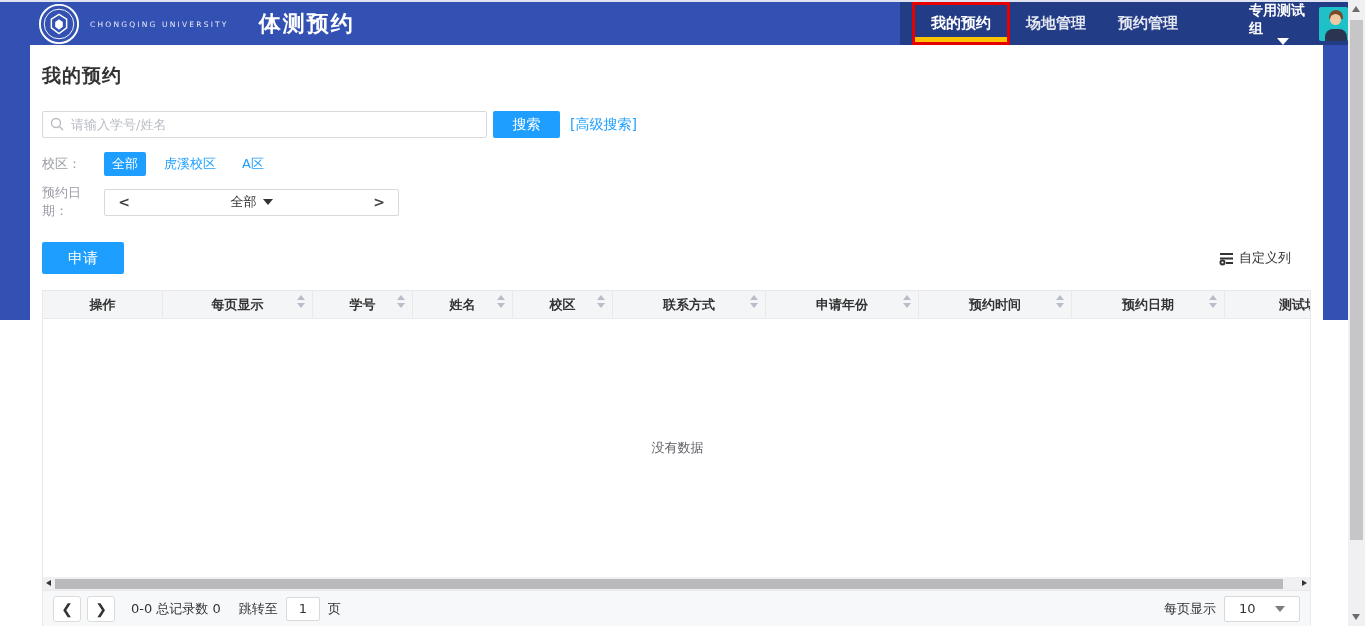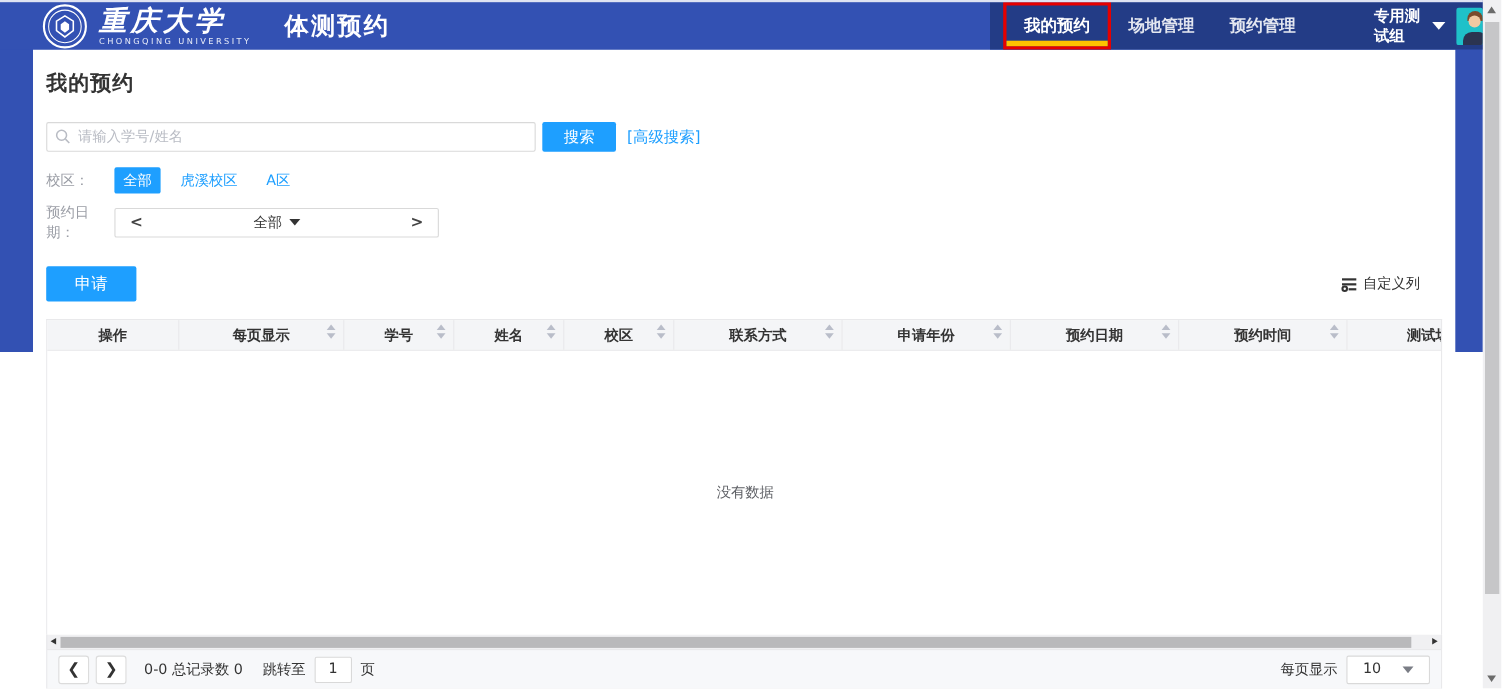--- a/index.html
+++ b/index.html
@@ -19,21 +19,21 @@
   .uni-names { margin-left:10px; color:#fff; line-height:1; }
   .uni-cn { font-family:"DejaVu Serif","Liberation Serif",serif; font-style:italic; font-weight:bold; font-size:25px; letter-spacing:4px; }
   .uni-en { font-size:7.5px; letter-spacing:2.2px; margin-top:3px; color:#e8ecf8; }
   .app-title { color:#fff; font-size:22px; font-weight:bold; margin-left:30px; letter-spacing:2px; }
 
   .nav-zone { position:absolute; left:900px; top:0; width:448px; height:43px; background:#233c86; display:flex; align-items:center; }
   .nav-item { position:relative; height:43px; display:flex; align-items:center; justify-content:center; width:98px; color:rgba(255,255,255,.88); font-size:15px; font-weight:bold; cursor:pointer; }
   .nav-item.active { color:#fff; border:3px solid #e60000; }
   .nav-item.active .underline { position:absolute; left:0; bottom:0; width:100%; height:5px; background:#fdc300; }
   .nav-item.plain { margin-left:0; width:92px; }
-  .user-chip { display:flex; align-items:center; margin-left:55px; color:#fff; font-size:14px; font-weight:bold; cursor:pointer; }
+  .user-chip { display:flex; align-items:center; margin-left:55px; color:#fff; font-size:14px; font-weight:bold; cursor:pointer;flex-direction:column; }
   .caret-down { display:inline-block; width:0; height:0; border-left:6px solid transparent; border-right:6px solid transparent; border-top:7px solid #fff; margin-left:8px; }
   .avatar { width:34px; height:34px; background:#1fc1c9; margin-left:10px; position:relative; overflow:hidden; border-radius:2px; }
   .avatar .hair { position:absolute; top:3px; left:10px; width:14px; height:9px; background:#7a4a2b; border-radius:7px 7px 0 0; }
   .avatar .face { position:absolute; top:7px; left:11.5px; width:11px; height:11px; background:#f0c9a2; border-radius:50%; }
   .avatar .body { position:absolute; bottom:0; left:6px; width:22px; height:12px; background:#2b3450; border-radius:8px 8px 0 0; }
 
   
   .vscroll { position:absolute; top:0; right:0; width:17px; height:626px; background:#f0f0f2; z-index:40; }
   .vscroll .thumb { position:absolute; top:20px; left:2px; width:13px; height:520px; background:#c6c6c8; }
   .arr { position:absolute; left:4px; width:0; height:0; border-left:4.5px solid transparent; border-right:4.5px solid transparent; }
@@ -106,21 +106,20 @@
 
 <div class="topbar">
   <div class="brand">
     <svg class="emblem" viewBox="0 0 44 44">
       <circle cx="22" cy="22" r="20" fill="none" stroke="#fff" stroke-width="2"></circle>
       <circle cx="22" cy="22" r="15.5" fill="none" stroke="#fff" stroke-width="1"></circle>
       <path d="M22 12 L30 17 L30 26 L22 32 L14 26 L14 17 Z" fill="none" stroke="#fff" stroke-width="1.5"></path>
       <path d="M22 17 L26 20 L26 25 L22 28 L18 25 L18 20 Z" fill="#fff"></path>
     </svg>
     <div class="uni-names">
-      <div class="uni-cn">重庆大学</div>
       <div class="uni-en">CHONGQING UNIVERSITY</div>
     </div>
     <div class="app-title">体测预约</div>
   </div>
 
   <div class="nav-zone">
     <div id="nav-items" style="display:flex;align-items:center;margin-left:12px;">
         <div class="nav-item active">
           <span>我的预约</span>
           <span class="underline"></span>
@@ -232,28 +231,28 @@
           </span>
         </div>
         <div class="th" style="width: 153px; flex: 0 0 153px;">
           <span>申请年份</span>
           <span class="sorter">
             <span class="s-up"></span>
             <span class="s-dn"></span>
           </span>
         </div>
         <div class="th" style="width: 153px; flex: 0 0 153px;">
+          <span>预约时间</span>
+          <span class="sorter">
+            <span class="s-up"></span>
+            <span class="s-dn"></span>
+          </span>
+        </div>
+        <div class="th" style="width: 153px; flex: 0 0 153px;">
           <span>预约日期</span>
-          <span class="sorter">
-            <span class="s-up"></span>
-            <span class="s-dn"></span>
-          </span>
-        </div>
-        <div class="th" style="width: 153px; flex: 0 0 153px;">
-          <span>预约时间</span>
           <span class="sorter">
             <span class="s-up"></span>
             <span class="s-dn"></span>
           </span>
         </div>
         <div class="th" style="width: 160px; flex: 0 0 160px;">
           <span>测试场地</span>
         </div>
       </div>
     <div class="tbody">

